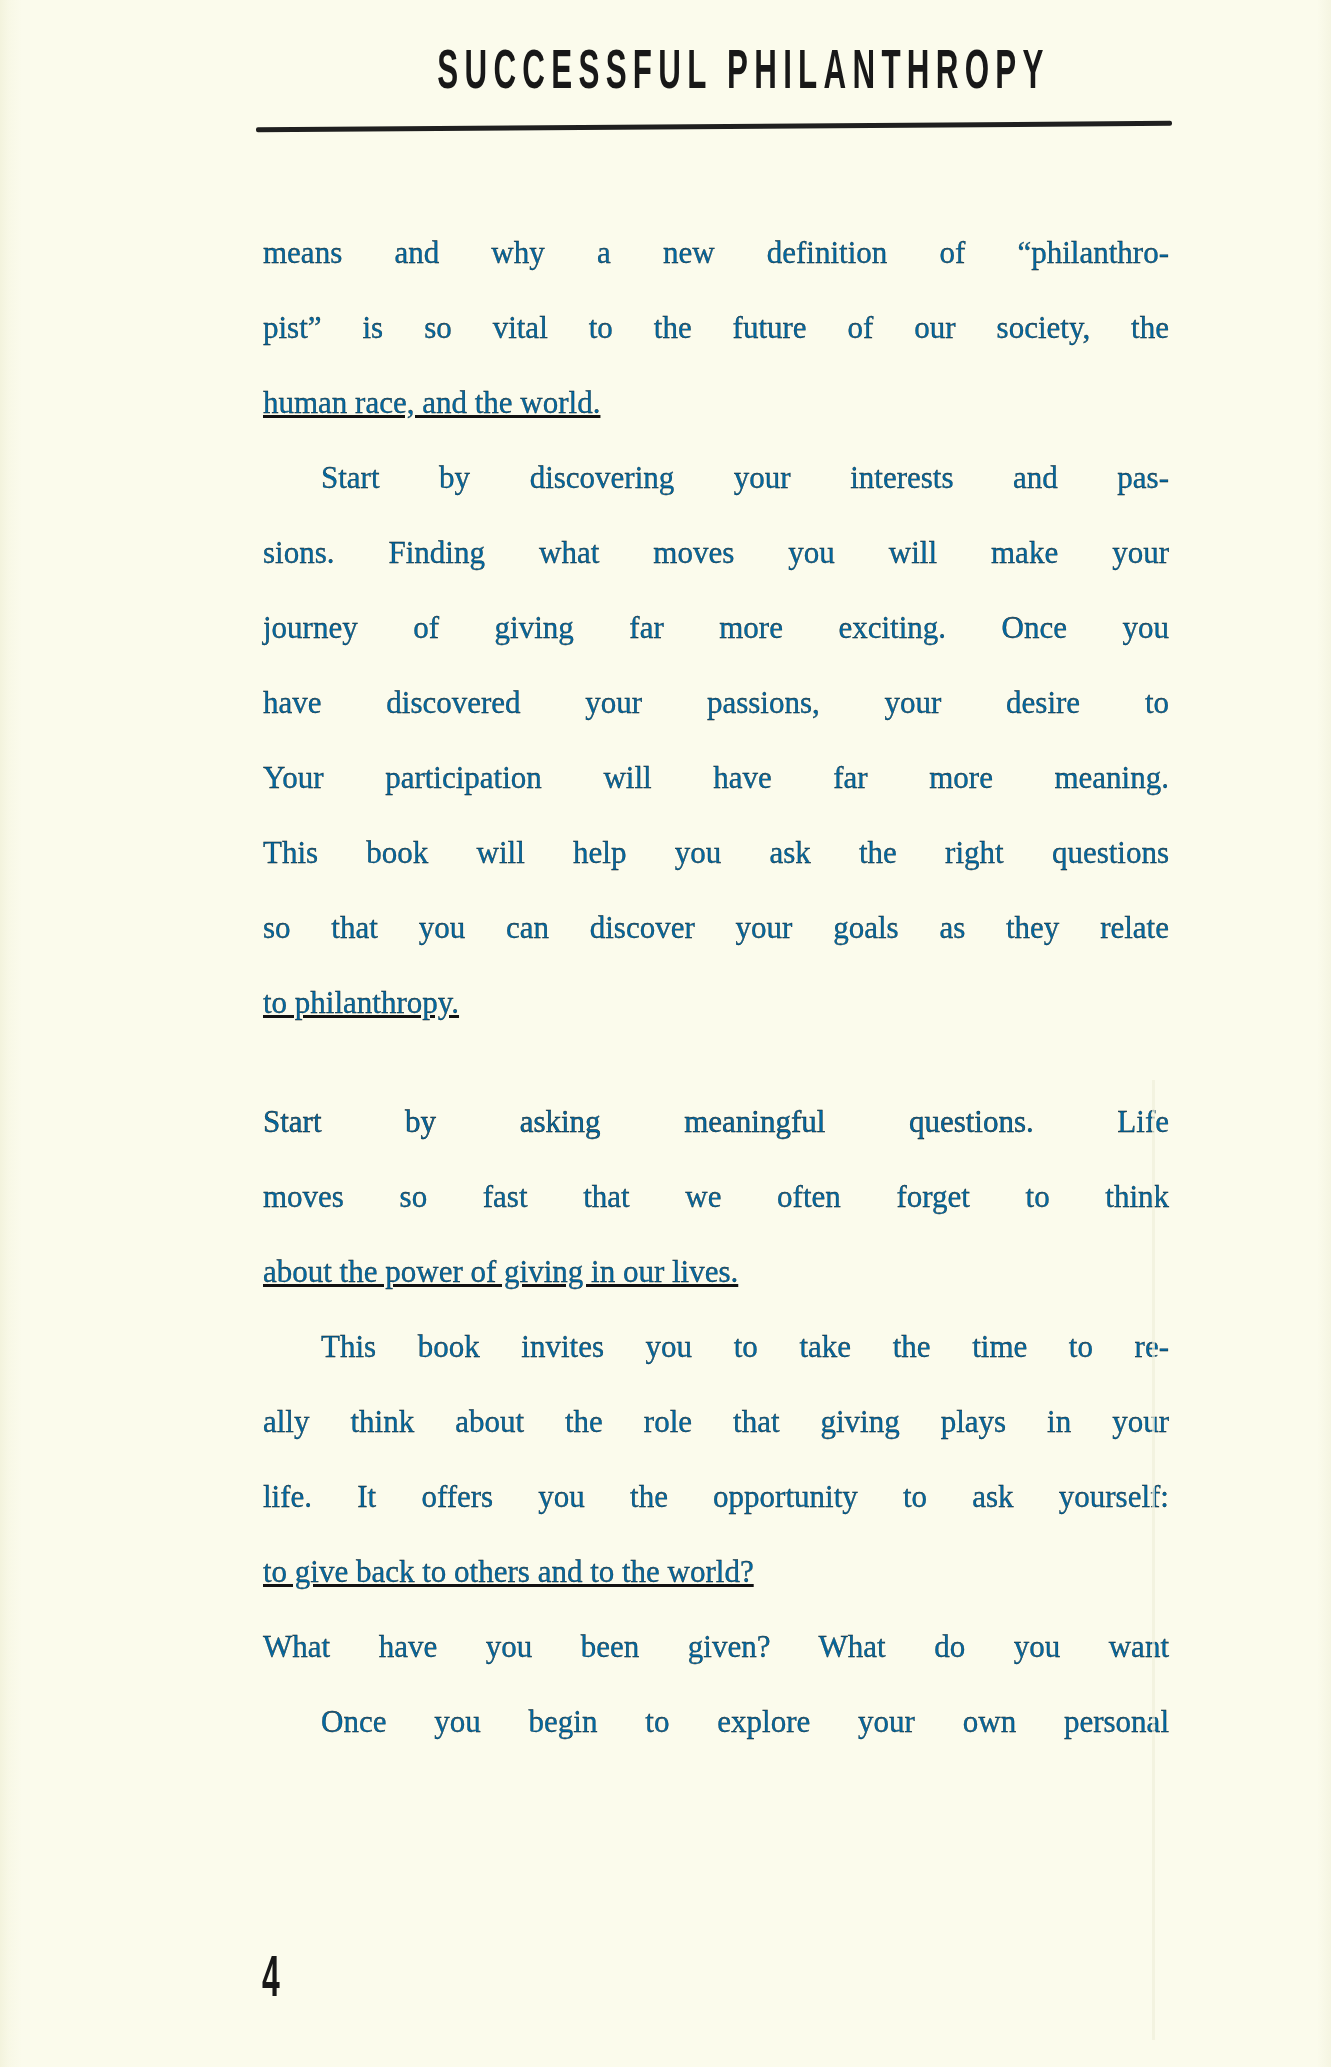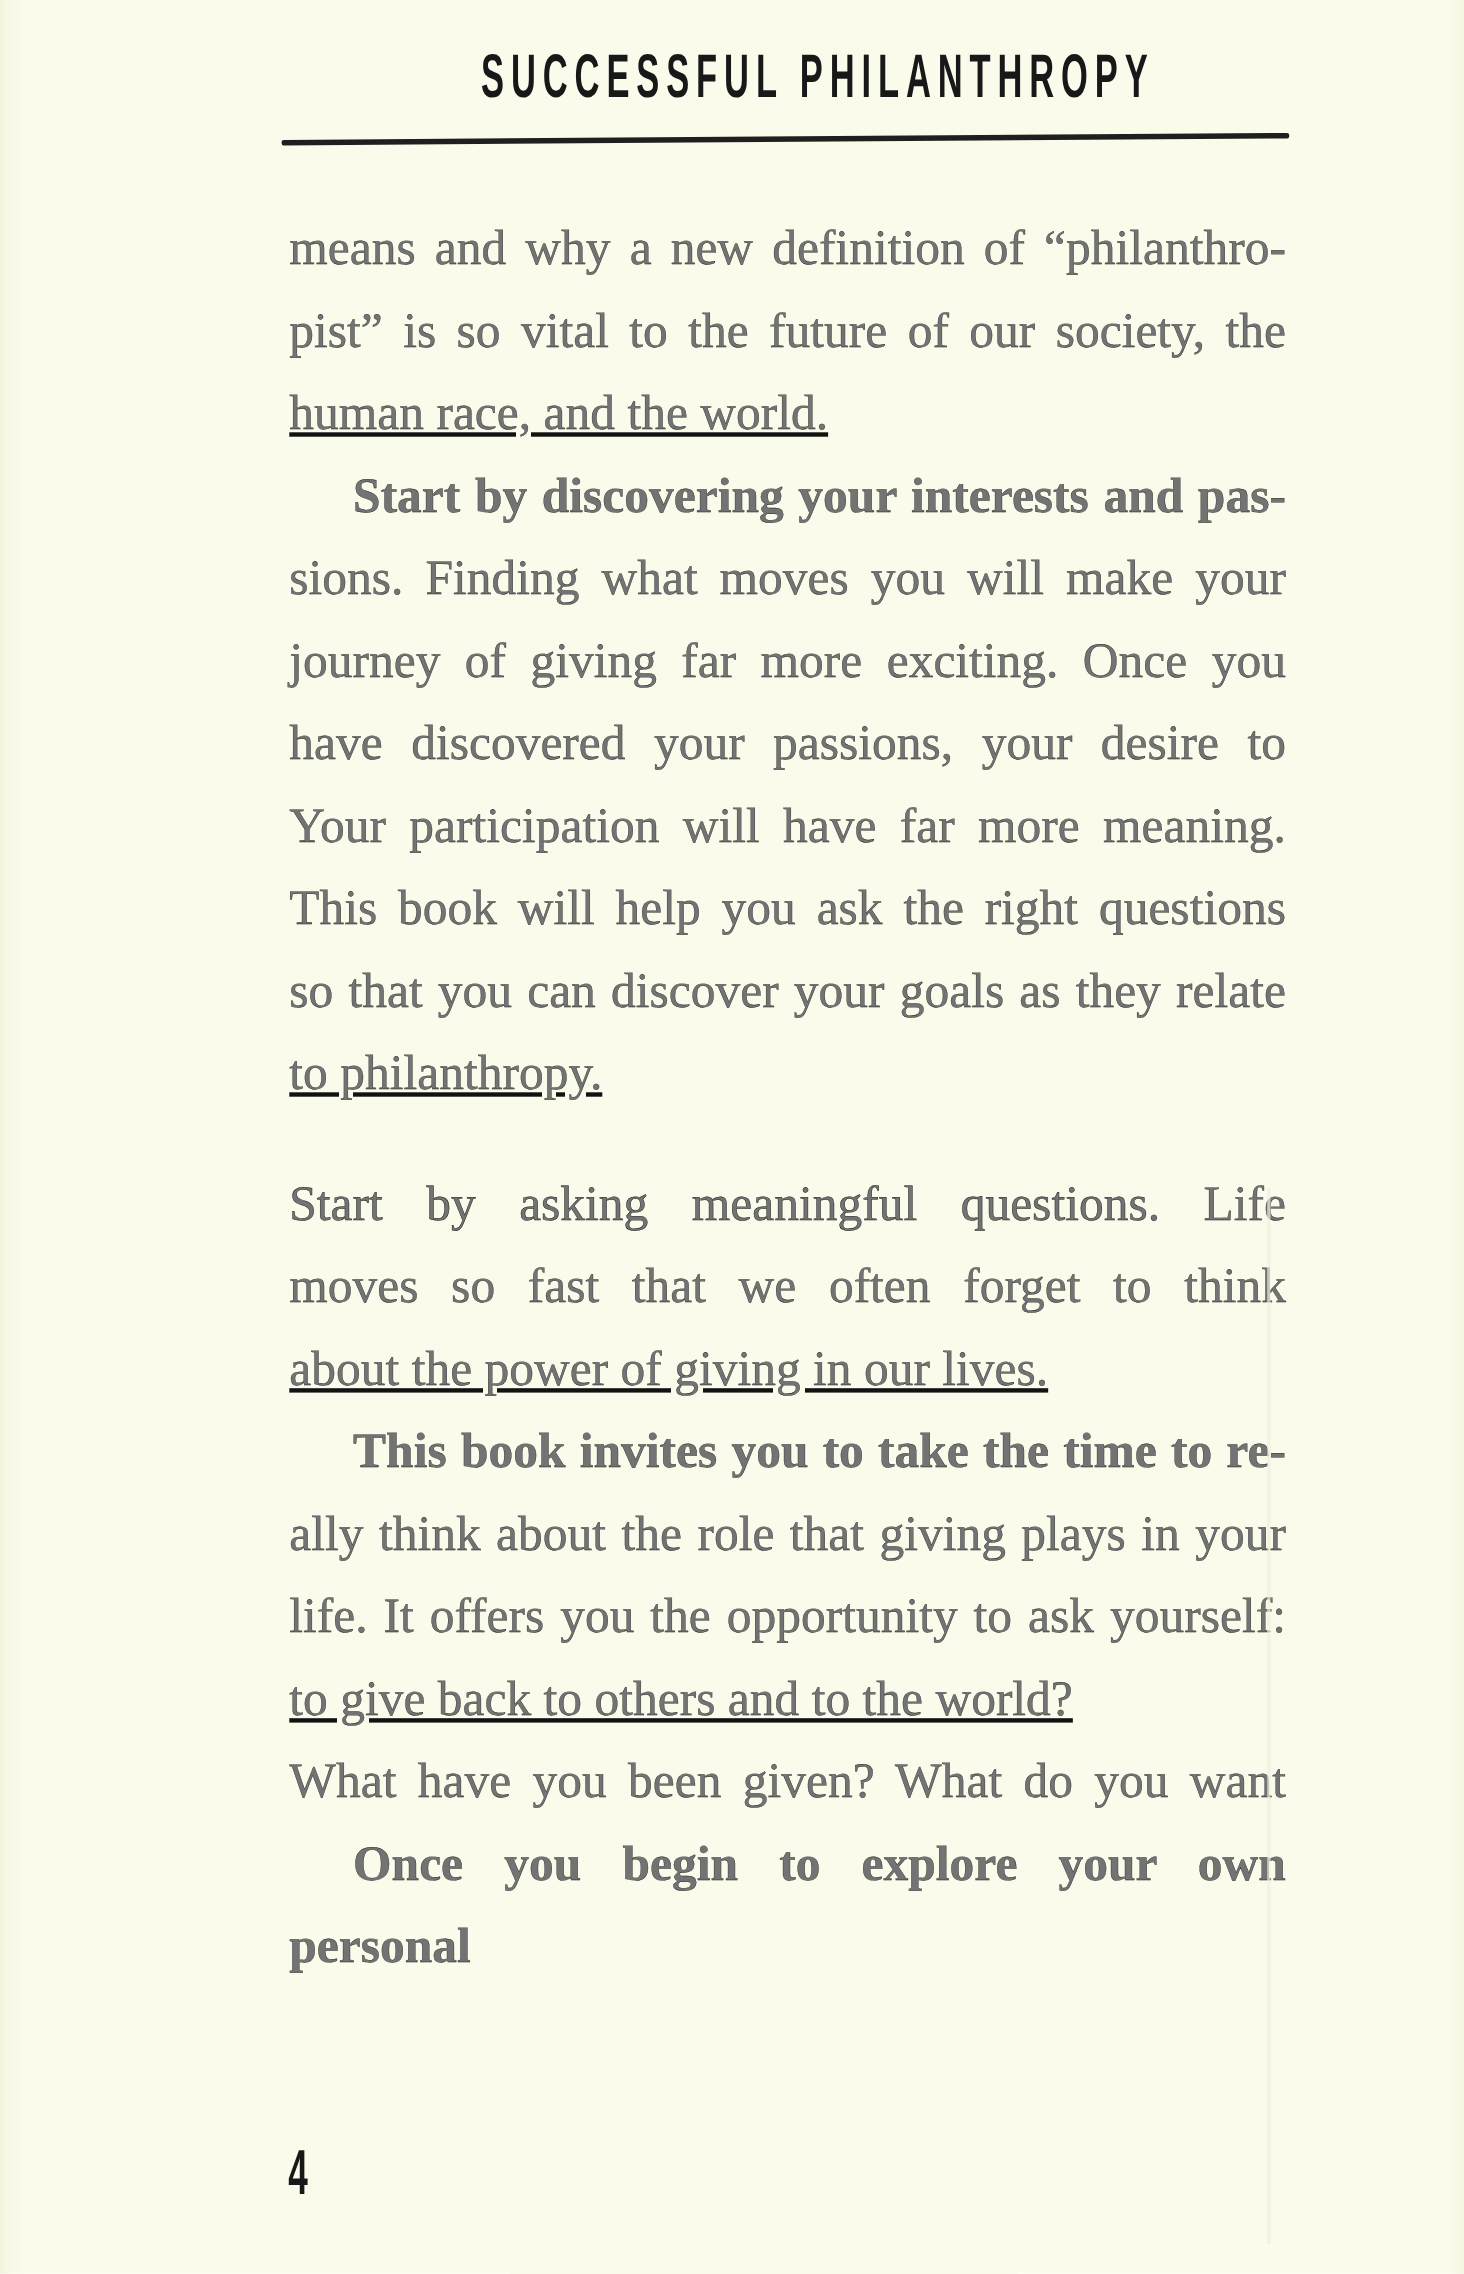--- a/index.html
+++ b/index.html
@@ -52,37 +52,37 @@
   .header-rule {
     position: absolute; left: 256px; top: 124px;
     width: 916px; height: 5px;
     background: #1f1f1f;
     border-radius: 2px;
     transform: rotate(-0.4deg);
   }
 
   
   .body-text {
-    position: absolute; left: 263px; top: 188px; width: 906px;
-    font-size: 45px;
+    position: absolute; left: 263px; top: 215px; width: 906px;
+    font-size: 31px;
     line-height: 75px;
-    color: #737373;
+    color: #0369a1;
     -webkit-text-stroke: 0.3px #121212;
   }
   .body-text p { margin: 0; }
   .body-text p.section { margin-top: 44px; }
   .line {
     display: block;
     text-align: justify;
     text-align-last: justify;
     text-indent: 0;
     white-space: normal;
   }
   .line.last-line { text-align-last: left; text-decoration: underline; }
-  p.indent .line:first-child { text-indent: 58px; font-weight: bold; }
+  p.indent .line:first-child { text-indent: 58px; }
   .line strong { font-weight: normal; -webkit-text-stroke: 0.4px #101010; }
 
   
   .page-number {
     position: absolute; left: 262px; top: 1942px;
     font-family: "Liberation Sans", sans-serif;
     font-weight: bold;
     font-size: 58px;
     color: #181818;
     transform: scaleX(0.55);

